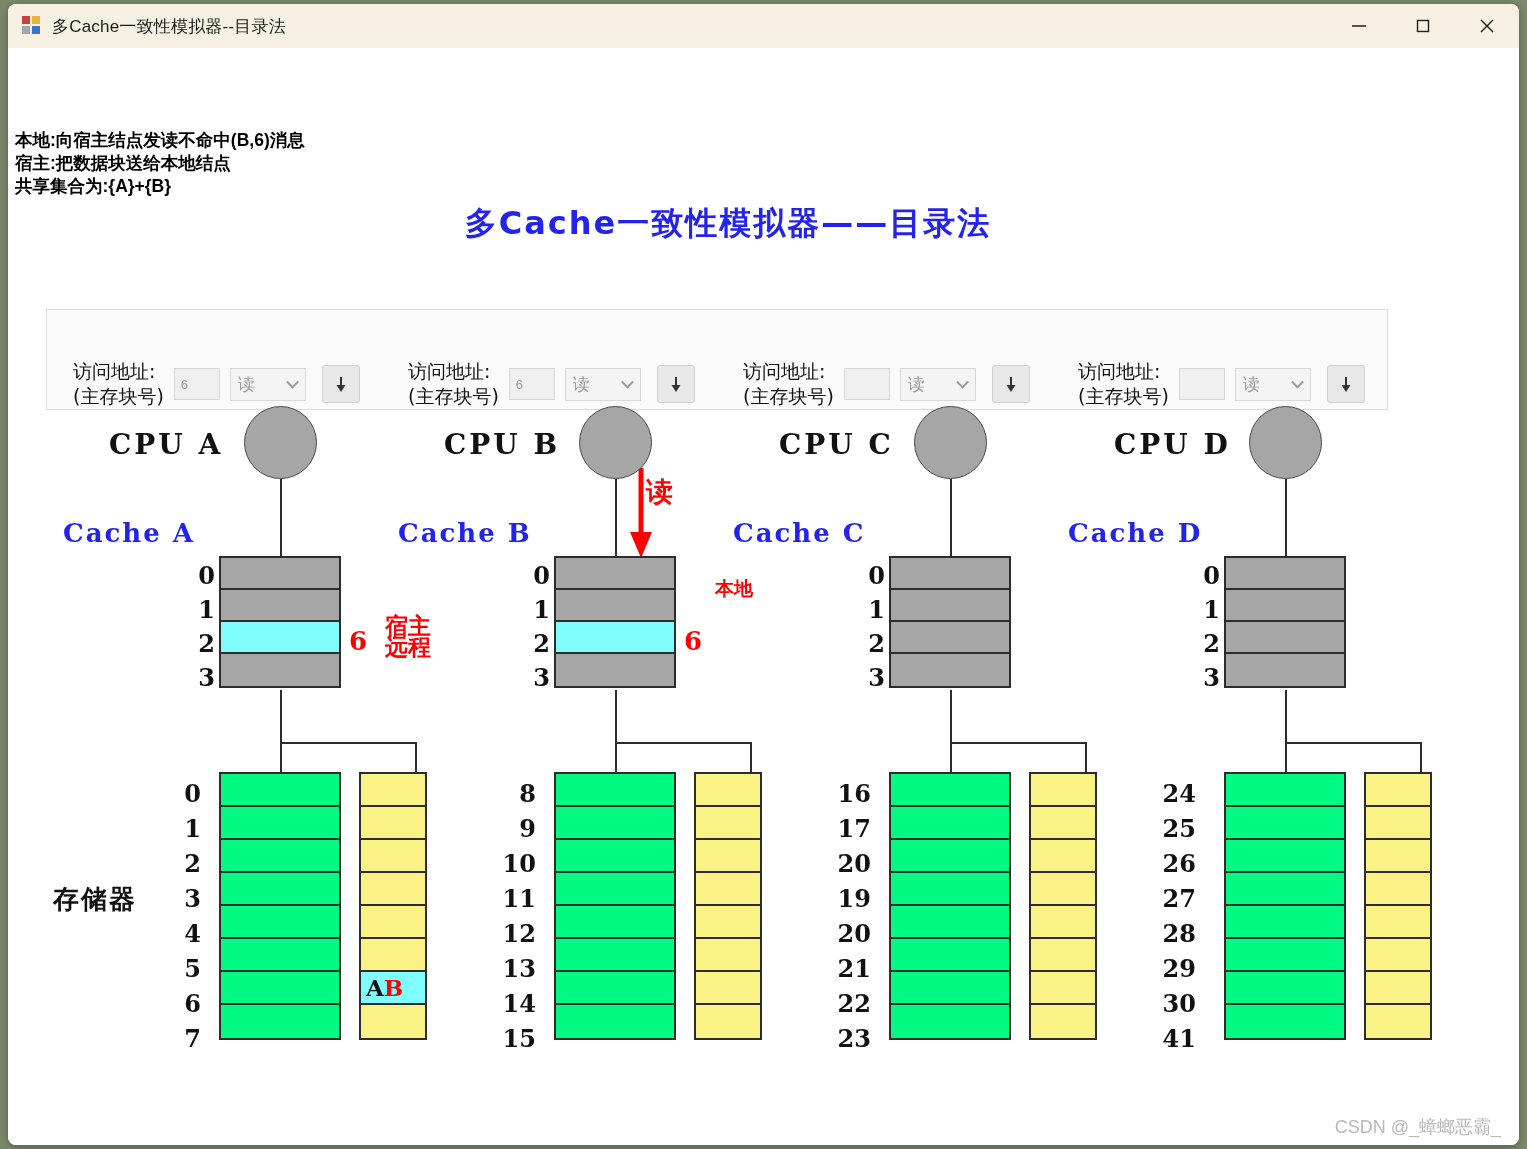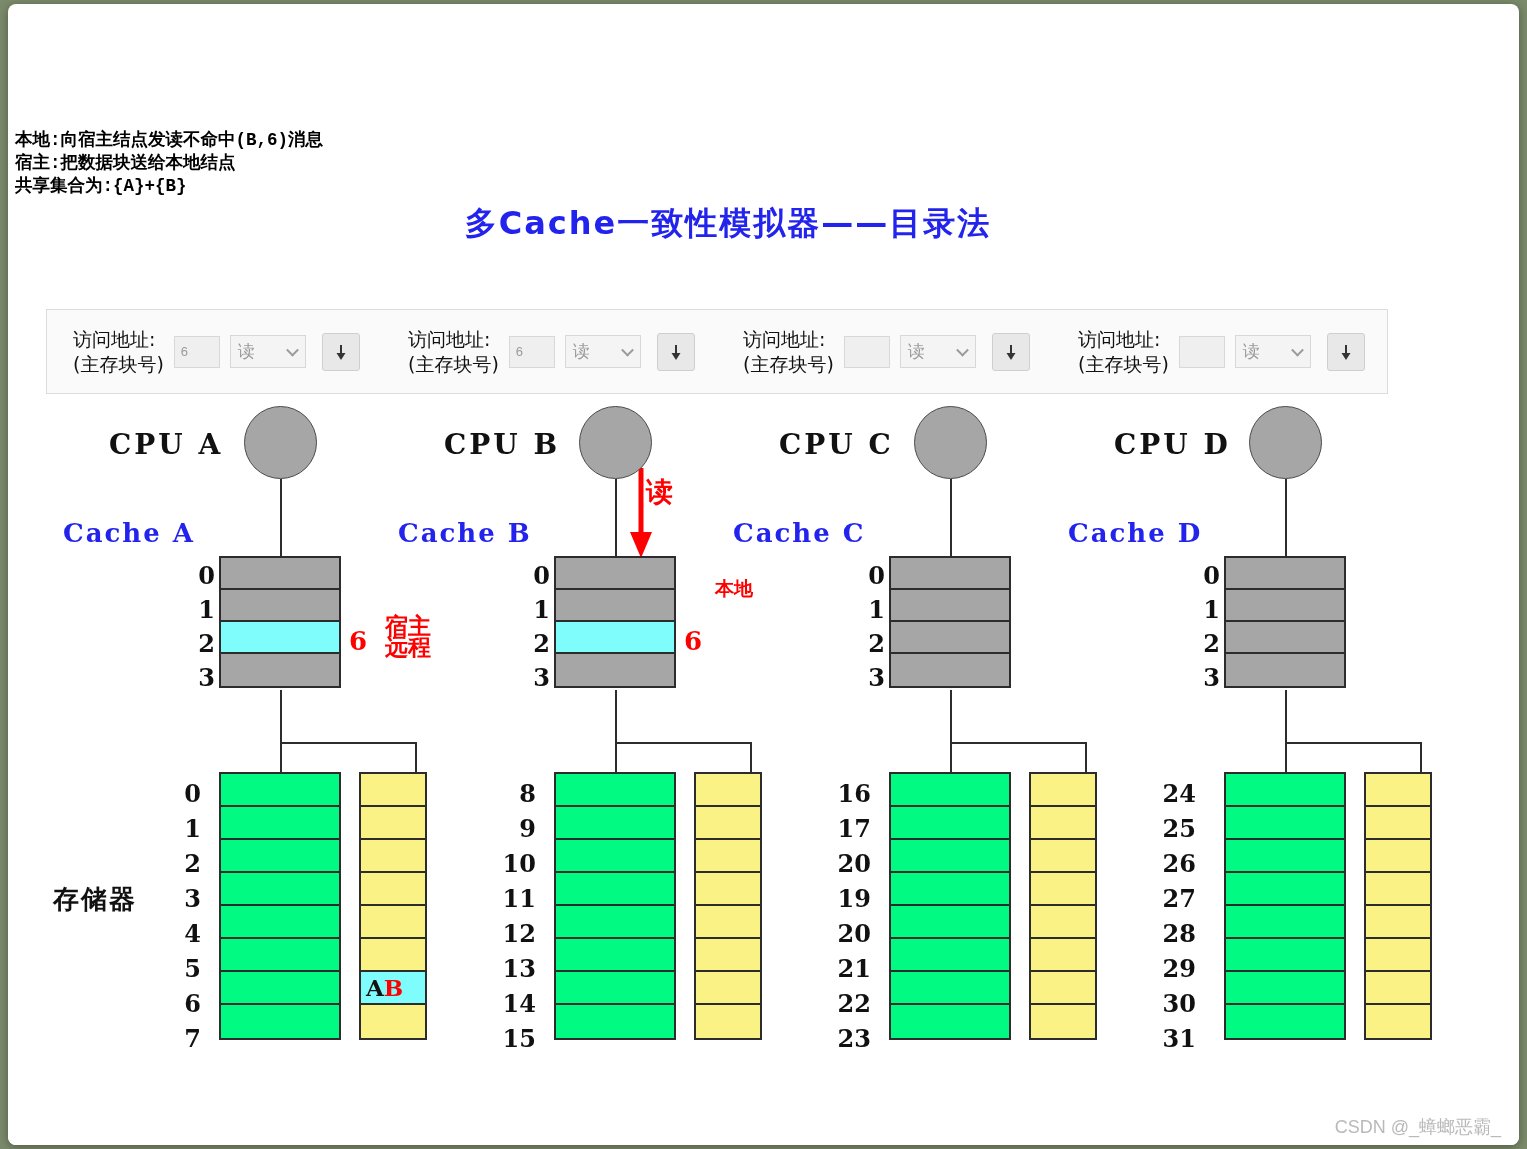--- a/index.html
+++ b/index.html
@@ -58,21 +58,21 @@
 
   
   .canvas {
     position: absolute; left: 0; top: 106px; width: 1511px; height: 1035px;
     background: #ffffff;
   }
 
   
   .status {
     position: absolute; left: 7px; top: 19px;
-    font-family: Liberation Mono, monospace;
+    font-family: Liberation Sans, sans-serif;
     font-weight: bold;
     font-size: 17.5px; line-height: 23px; color: #000;
     white-space: nowrap;
   }
 
   
   .legend { position: absolute; right: 20px; top: 20px; width: 200px; }
   .legend-row { display: flex; align-items: center; height: 31px; }
   .legend-sw {
     width: 93px; height: 24px; border: 1px solid #8a8a8a; flex: none;
@@ -90,23 +90,23 @@
     font-family: "DejaVu Sans", sans-serif;
     font-weight: bold;
     font-size: 32px; color: #2323ee;
     letter-spacing: 2px;
     white-space: nowrap;
   }
 
   
   .inputpanel {
     position: absolute; left: 38px; top: 199px;
-    width: 1342px; height: 85px;
+    width: 1342px; height: 101px;
     background: #fafafa; border: 1px solid #dcdcdc;
-    display: flex; align-items: center;
+    display: flex; align-items: flex-end;
   }
   .inputgroup { display: flex; align-items: center; width: 335px; padding-left: 26px; }
   .ig-label {
     font-family: "DejaVu Sans", sans-serif; font-size: 19px; line-height: 25px;
     color: #111; white-space: nowrap; margin-right: 10px;
   }
   .ig-input {
     width: 46px; height: 32px; background: #efefef;
     border: 1px solid #d8d8d8;
     font-size: 13px; color: #9a9a9a; padding-left: 6px;
@@ -256,20 +256,47 @@
     position: absolute; right: 18px; bottom: 6px;
     font-family: "Liberation Sans", sans-serif;
     font-size: 18px; color: #b9b9b9; white-space: nowrap;
   }
 </style>
 </head>
 <body>
 
 <div id="app">
 
+  <div class="titlebar">
+    <div class="app-icon">
+      <div class="q q1"></div>
+        <div class="q q2"></div>
+        <div class="q q3"></div>
+        <div class="q q4"></div>
+    </div>
+    <div class="title-text">多Cache一致性模拟器--目录法</div>
+    <div class="wincontrols">
+      <div class="wc">
+        <svg width="18" height="18" viewBox="0 0 18 18">
+            <line x1="2" y1="9" x2="16" y2="9" stroke="#202020" stroke-width="1.4"></line>
+          </svg>
+      </div>
+      <div class="wc">
+        <svg width="18" height="18" viewBox="0 0 18 18">
+            <rect x="3.5" y="3.5" width="11" height="11" fill="none" stroke="#202020" stroke-width="1.4"></rect>
+          </svg>
+      </div>
+      <div class="wc">
+        <svg width="18" height="18" viewBox="0 0 18 18">
+            <line x1="3" y1="3" x2="15" y2="15" stroke="#202020" stroke-width="1.4"></line>
+            <line x1="15" y1="3" x2="3" y2="15" stroke="#202020" stroke-width="1.4"></line>
+          </svg>
+      </div>
+    </div>
+  </div>
 
 
   <div class="canvas">
 
     <div class="status">
       <div>本地:向宿主结点发读不命中(B,6)消息</div>
       <div>宿主:把数据块送给本地结点</div>
       <div>共享集合为:{A}+{B}</div>
     </div>
 
@@ -562,21 +589,21 @@
       <div class="mem-stem"></div>
 
       <div class="mem-wrap">
         <div class="mem-idx" style="left:-68px; top:7px">24</div>
         <div class="mem-idx" style="left:-68px; top:42px">25</div>
         <div class="mem-idx" style="left:-68px; top:77px">26</div>
         <div class="mem-idx" style="left:-68px; top:112px">27</div>
         <div class="mem-idx" style="left:-68px; top:147px">28</div>
         <div class="mem-idx" style="left:-68px; top:182px">29</div>
         <div class="mem-idx" style="left:-68px; top:217px">30</div>
-        <div class="mem-idx" style="left:-68px; top:252px">31</div>
+        <div class="mem-idx" style="left:-68px; top:252px">41</div>
 
         <div class="mem-col-data">
           <div class="mem-cell"></div>
           <div class="mem-cell"></div>
           <div class="mem-cell"></div>
           <div class="mem-cell"></div>
           <div class="mem-cell"></div>
           <div class="mem-cell"></div>
           <div class="mem-cell"></div>
           <div class="mem-cell"></div>

